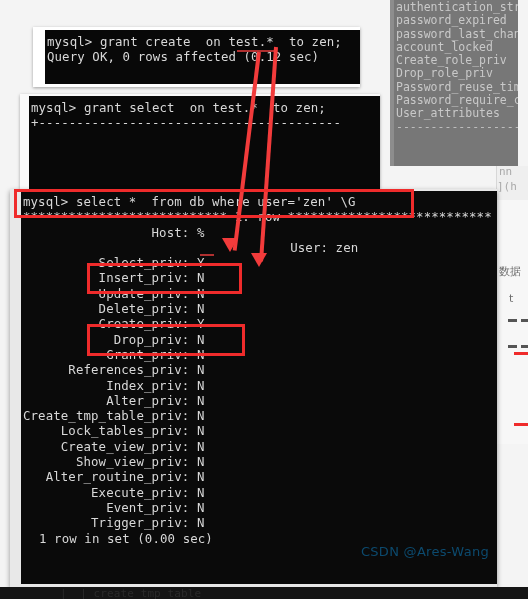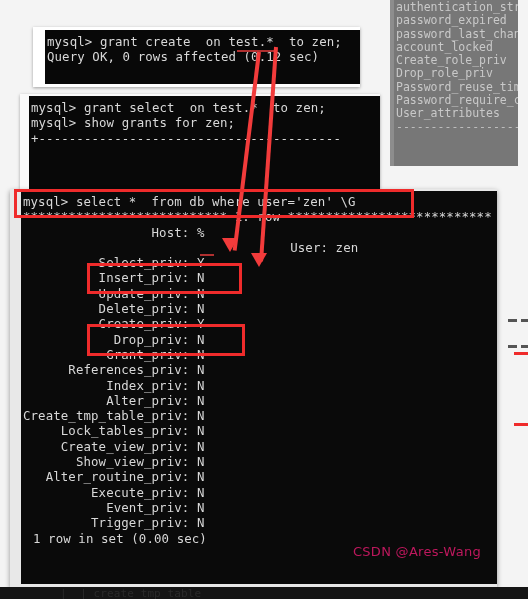--- a/index.html
+++ b/index.html
@@ -69,21 +69,21 @@
 
   
   .rbox{position:absolute;border:3px solid #ef2b2b;box-sizing:border-box;}
   .rline{position:absolute;background:#ef2b2b;}
   .rthin{position:absolute;background:#b03030;height:2px;}
   .arrow{position:absolute;}
   .arrow .shaft{position:absolute;background:#f23b3b;width:4px;transform-origin:top center;}
   .arrow .head{position:absolute;width:0;height:0;border-left:8px solid transparent;border-right:8px solid transparent;border-top:14px solid #f23b3b;}
 
   .watermark{
-    position:absolute;right:16px;bottom:28px;color:#be185d;font-size:13px;
+    position:absolute;right:8px;bottom:28px;color:#0c4a6e;font-size:13px;
     font-family:"DejaVu Sans","Liberation Sans",sans-serif;letter-spacing:.3px;
   }
   .botstrip{position:absolute;left:0;bottom:0;width:528px;height:12px;background:#151515;}
   .botstrip-txt{position:absolute;left:60px;bottom:-2px;color:#2a2a2a;font-size:11px;white-space:pre;}
 </style>
 </head>
 <body>
 
 <div id="root">
 
@@ -96,33 +96,39 @@
       <div class="gp-line">account_locked</div>
       <div class="gp-line">Create_role_priv</div>
       <div class="gp-line">Drop_role_priv</div>
       <div class="gp-line">Password_reuse_tim</div>
       <div class="gp-line">Password_require_c</div>
       <div class="gp-line">User_attributes</div>
       <div class="gp-dash">-------------------</div>
     </div>
   </div>
 
+  <div class="ide-panel">
+    <div class="ide-top"></div>
+    <div class="ide-txt" style="left:2px;top:-1px;">nn</div>
+    <div class="ide-txt" style="left:0px;top:14px;">](h</div>
+    <div class="ide-cn" style="left:2px;top:98px;">数据</div>
+    <div class="ide-cn" style="left:12px;top:126px;">t</div>
+  </div>
 
   <div class="win1">
     <div class="screen">
       <div class="term row" style="margin-top:4px;margin-left:2px;">mysql&gt; grant create  on test.*  to zen;</div>
       <div class="term row" style="margin-left:2px;">Query OK, 0 rows affected (0.12 sec)</div>
     </div>
   </div>
 
   <div class="win2">
     <div class="screen">
       <div class="term row" style="margin-top:4px;margin-left:2px;">mysql&gt; grant select  on test.*  to zen;</div>
       <div class="term row" style="margin-left:2px;"></div>
-      <div class="term row" style="margin-left:2px;">mysql&gt; show grants for zen;</div>
       <div class="term row" style="margin-left:2px;">+----------------------------------------</div>
     </div>
   </div>
 
   <div class="win3">
     <div class="screen">
       <div class="term row" style="margin-top:3px;margin-left:2px;">mysql&gt; select *  from db where user='zen' \G</div>
       <div class="term row" style="margin-left:2px;">*************************** 1. row ***************************</div>
       <div class="term row" style="margin-left:2px;">                 Host: %</div>
       <div class="term row" style="margin-left:2px;text-align:center;">                 User: zen</div>
@@ -137,21 +143,21 @@
       <div class="term row" style="margin-left:2px;">           Index_priv: N</div>
       <div class="term row" style="margin-left:2px;">           Alter_priv: N</div>
       <div class="term row" style="margin-left:2px;">Create_tmp_table_priv: N</div>
       <div class="term row" style="margin-left:2px;">     Lock_tables_priv: N</div>
       <div class="term row" style="margin-left:2px;">     Create_view_priv: N</div>
       <div class="term row" style="margin-left:2px;">       Show_view_priv: N</div>
       <div class="term row" style="margin-left:2px;">   Alter_routine_priv: N</div>
       <div class="term row" style="margin-left:2px;">         Execute_priv: N</div>
       <div class="term row" style="margin-left:2px;">           Event_priv: N</div>
       <div class="term row" style="margin-left:2px;">         Trigger_priv: N</div>
-      <div class="term row" style="margin-left:12px;">1 row in set (0.00 sec)</div>
+      <div class="term row" style="margin-left:18px;">1 row in set (0.00 sec)</div>
     </div>
     <div class="watermark">CSDN @Ares-Wang</div>
   </div>
 
   <div class="rthin" style="left:237px;top:50px;width:40px;"></div>
 
   <div class="rthin" style="left:200px;top:254px;width:14px;"></div>
 
   <div class="arrow">
     <div class="shaft" style="left:257px;top:52px;height:200px;transform:rotate(7deg);"></div>

